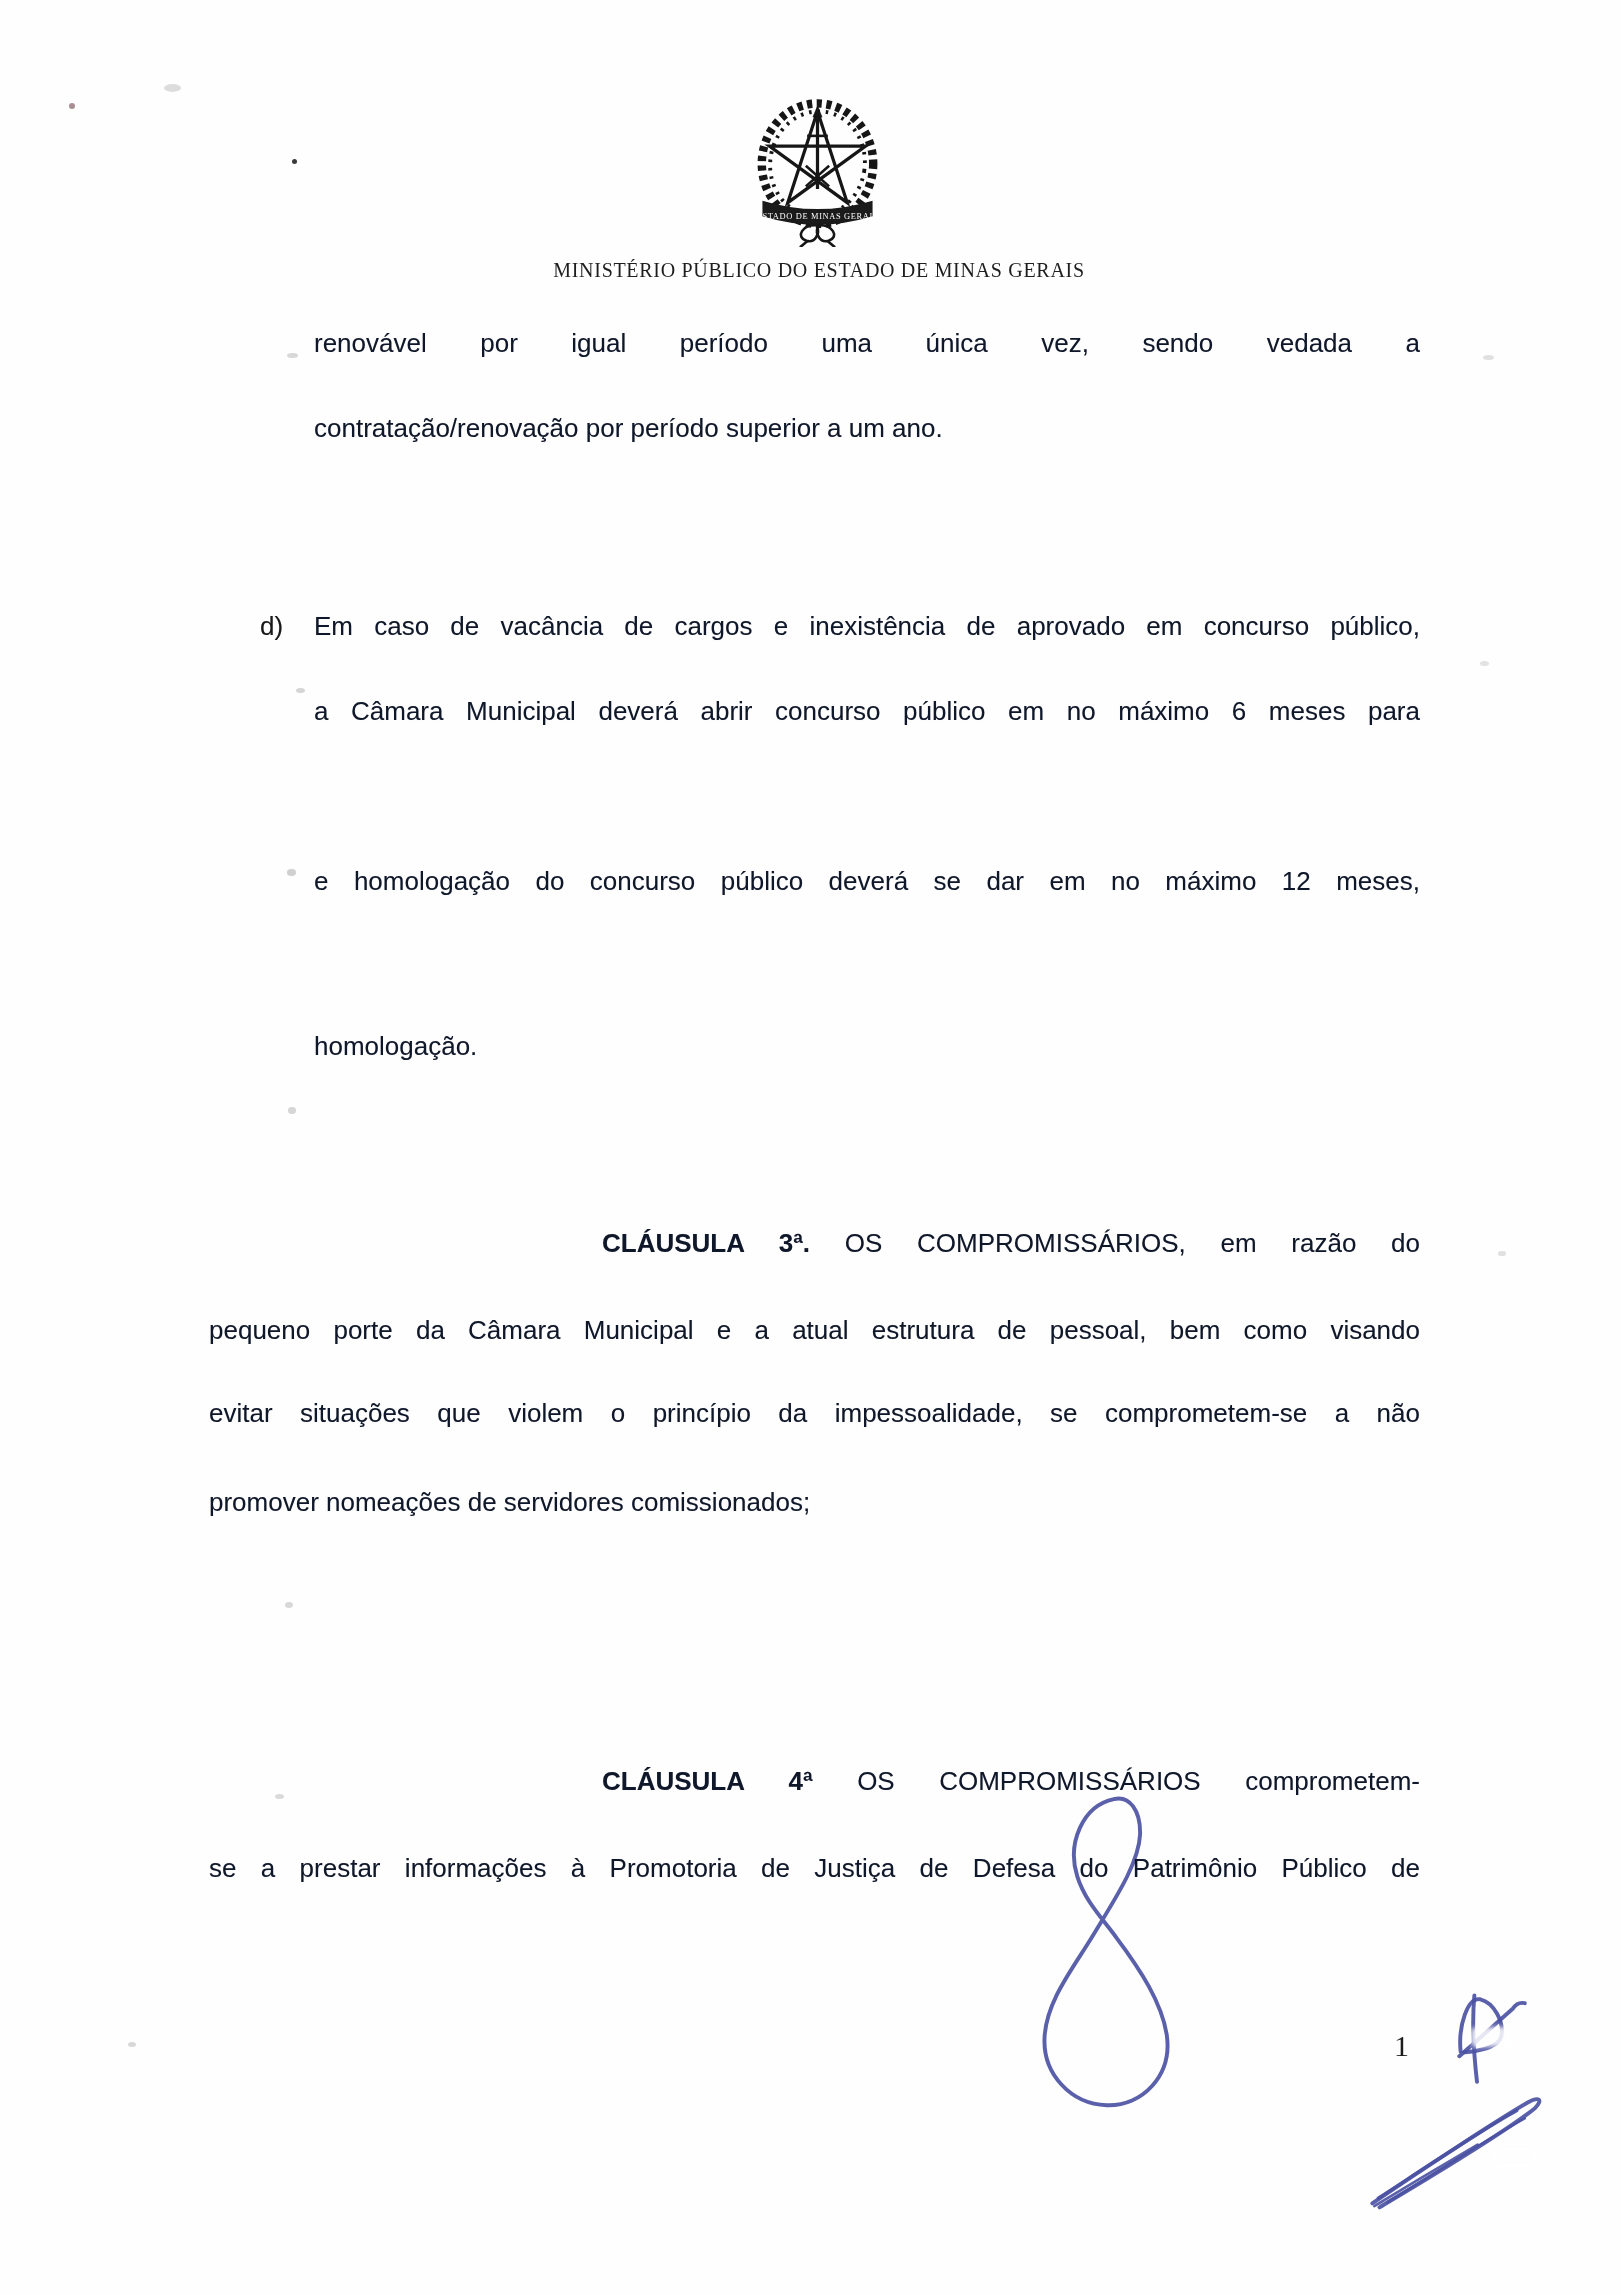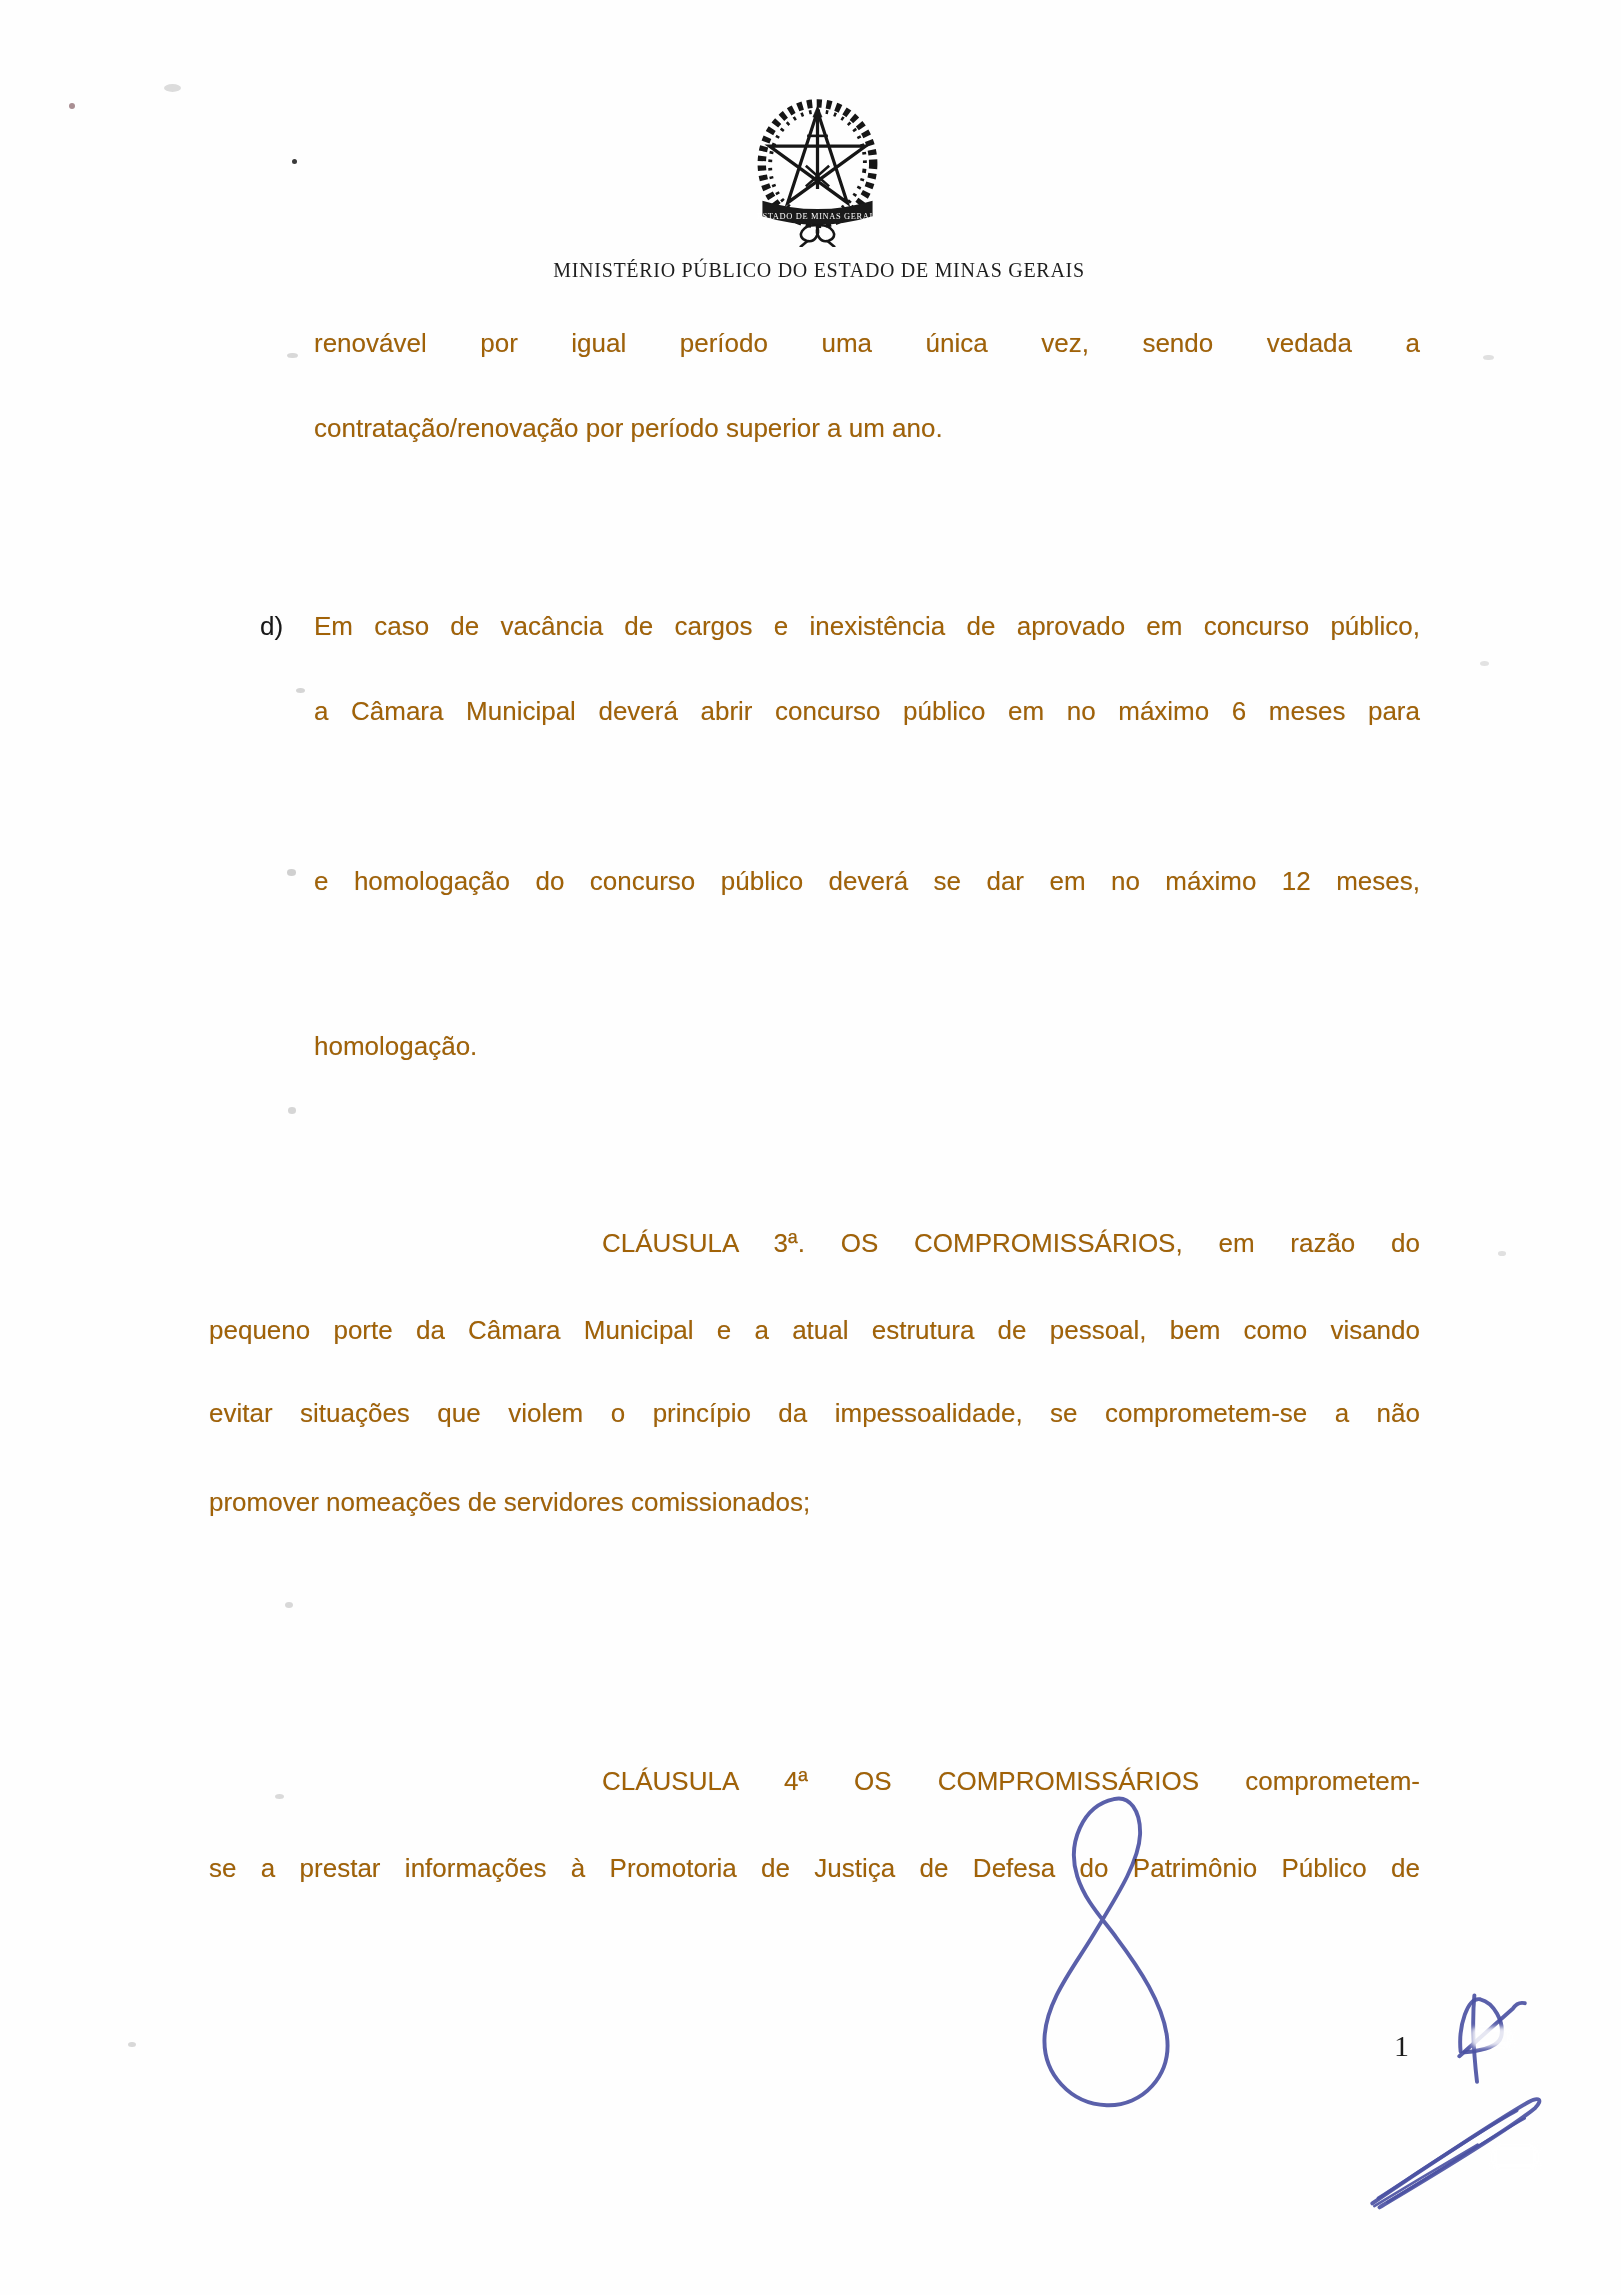--- a/index.html
+++ b/index.html
@@ -30,28 +30,28 @@
     letter-spacing:0.7px;
     color:#1e1e1e;
     margin-left:8px;
   }
   
   .line{
     position:absolute;
     height:34px;
     line-height:34px;
     font-size:26px;
-    color:#a16207;
+    color:#0f172a;
     text-shadow:0 0 0.7px rgba(20,20,20,.25);
   }
   .just{
     text-align:justify;
     text-align-last:justify;
   }
-  .line b{font-weight:normal;}
+  .line b{font-weight:bold;}
   .indent-block{left:314px;width:1106px;}
   .full-block{left:209px;width:1211px;}
   .head-block{left:602px;width:818px;}
   .d-marker{
     position:absolute;
     left:260px; top:609px;
     height:34px; line-height:34px;
     font-size:26px;
     text-shadow:0 0 0.7px rgba(20,20,20,.25);
   }

